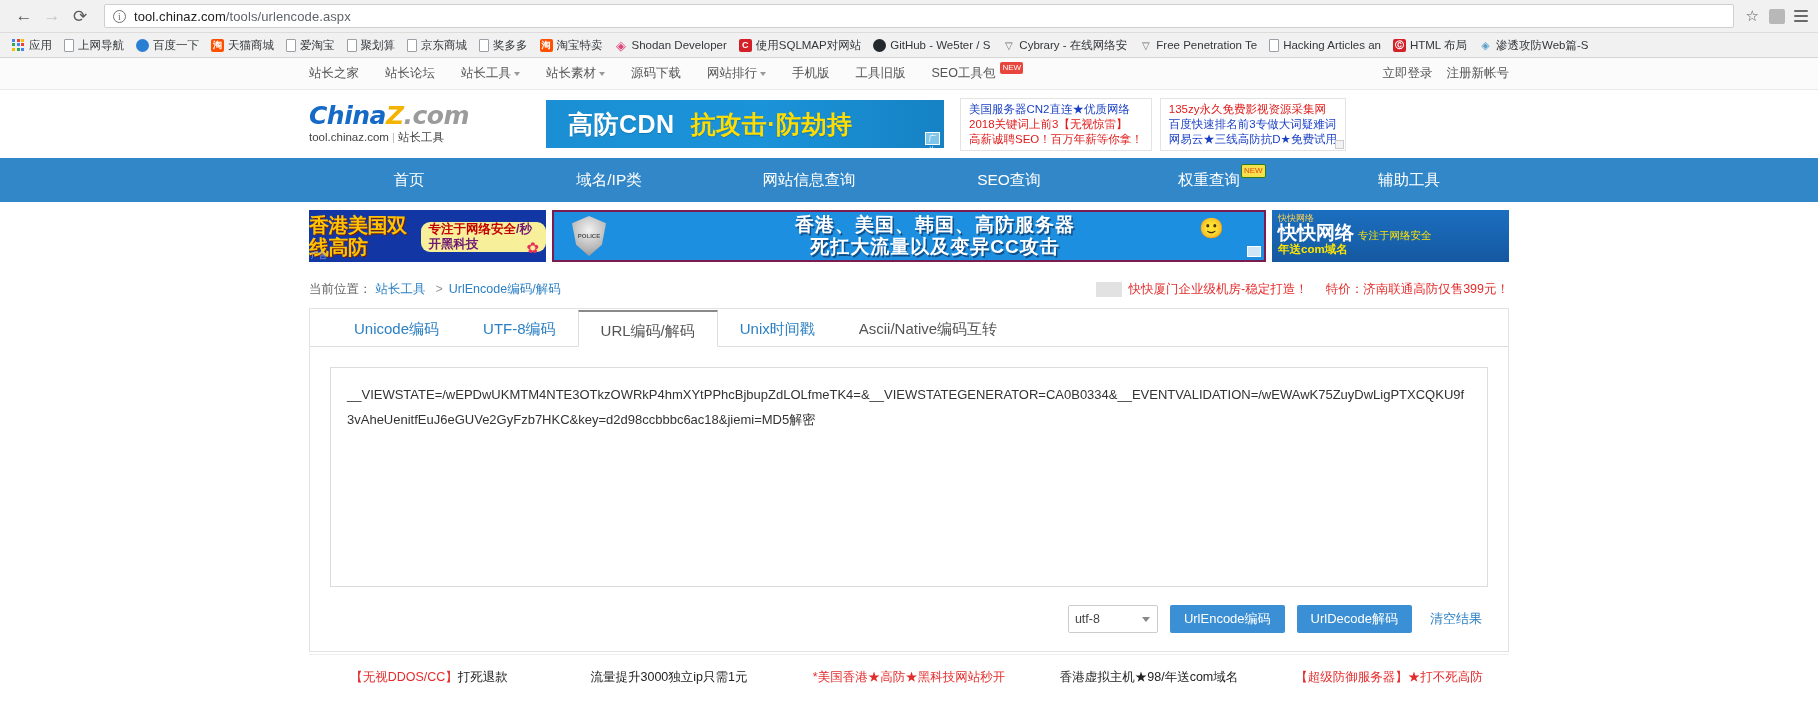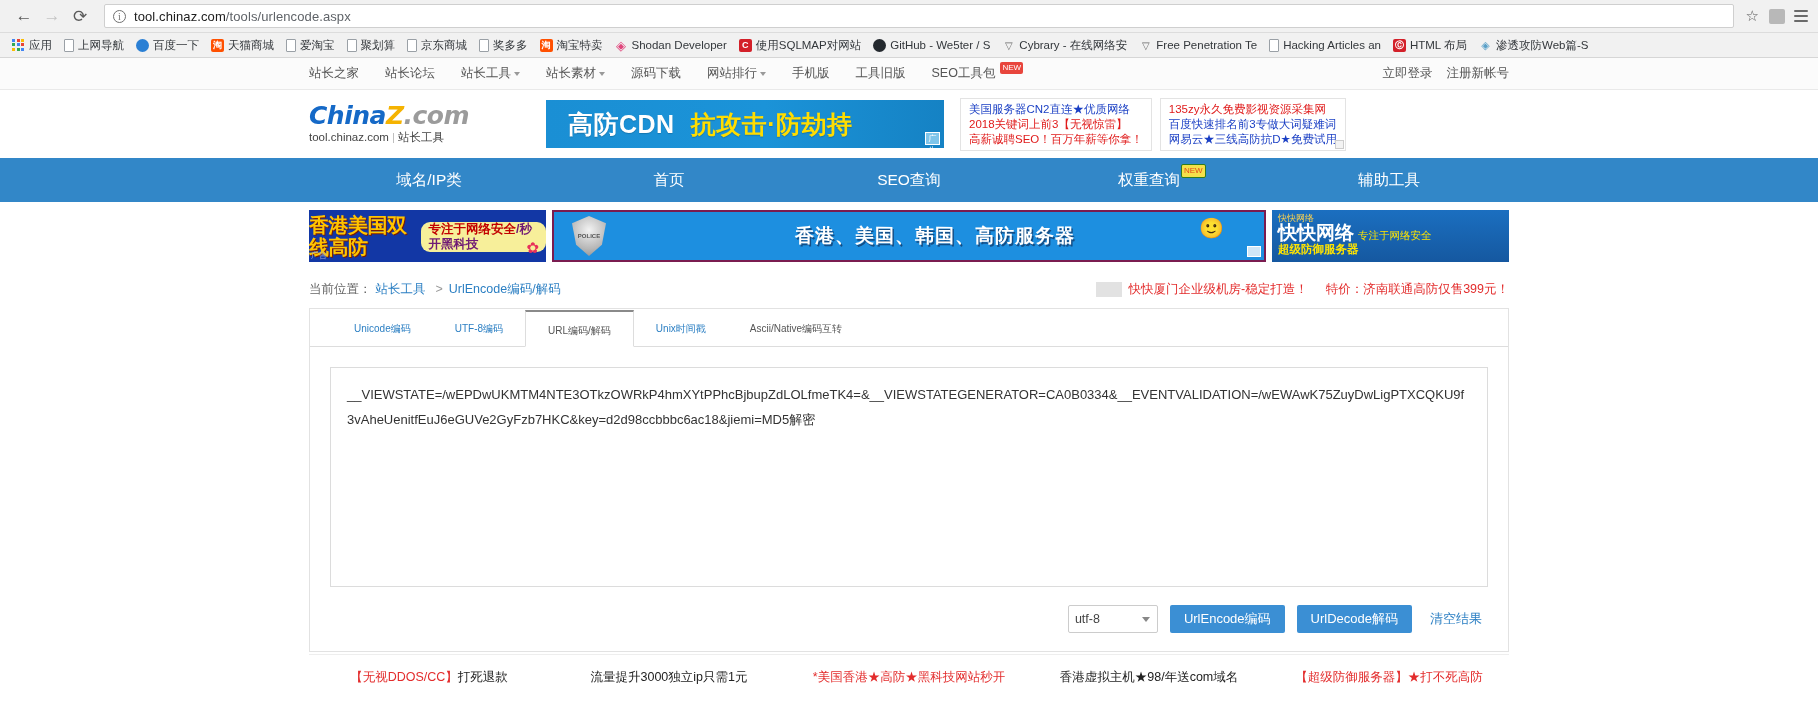--- a/index.html
+++ b/index.html
@@ -378,21 +378,21 @@
   }
   .tabs {
     height: 38px;
     border-bottom: 1px solid #ddd;
     display: flex;
     align-items: flex-end;
     padding-left: 22px;
     background: #fff;
   }
   .tab {
-    font-size: 10px;
+    font-size: 15px;
     color: #2b7fc3;
     padding: 0 22px;
     height: 37px;
     line-height: 37px;
     position: relative;
     top: 1px;
   }
   .tab.active {
     color: #555;
     background: #fff;
@@ -643,47 +643,49 @@
           <div class="ad-blue">百度快速排名前3专做大词疑难词</div>
           <div class="ad-blue">网易云★三线高防抗D★免费试用</div>
           <span class="textad-scroll"></span>
         </div>
       </div>
     </div>
   </div>
 
   <div class="mainnav">
     <div class="mainnav-inner">
+      <div class="mainnav-item"><span>首页</span></div>
       <div class="mainnav-item"><span>域名/IP类</span></div>
-      <div class="mainnav-item"><span>首页</span></div>
+      <div class="mainnav-item"><span>网站信息查询</span></div>
       <div class="mainnav-item"><span>SEO查询</span></div>
       <div class="mainnav-item"><span>权重查询</span><span class="badge-new2">NEW</span></div>
       <div class="mainnav-item"><span>辅助工具</span></div>
     </div>
   </div>
 
   <div class="adrow">
     <div class="ad-hk">
       <div class="l1">香港美国双线高防</div>
       <div class="l2"><span>专注于网络安全</span><b>/秒开黑科技</b></div>
       <span class="ggmark">广告</span>
       <span class="flower">✿</span>
     </div>
     <div class="ad-mid">
       <div class="shield">POLICE</div>
       <div class="mtxt">
         <div class="m1">香港、美国、韩国、高防服务器</div>
+        <div class="m2">死扛大流量以及变异CC攻击</div>
       </div>
       <span class="smiley">🙂</span>
       <span class="mk"></span>
     </div>
     <div class="ad-kk">
       <div class="k0">快快网络</div>
       <div><span class="k1">快快网络</span><span class="k1s">专注于网络安全</span></div>
-      <div class="k2">超级防御服务器</div>
+      <div class="k2">年送com域名</div>
     </div>
   </div>
 
   <div class="crumbbar">
     <span class="crumb-label">当前位置：</span>
     <span class="crumb-link">站长工具</span>
     <span class="crumb-sep">&gt;</span>
     <span class="crumb-cur">UrlEncode编码/解码</span>
     <span class="crumb-right">
       <span><i class="crumb-ad-box"></i><span class="crumb-ad-red">快快厦门企业级机房-稳定打造！</span></span>

